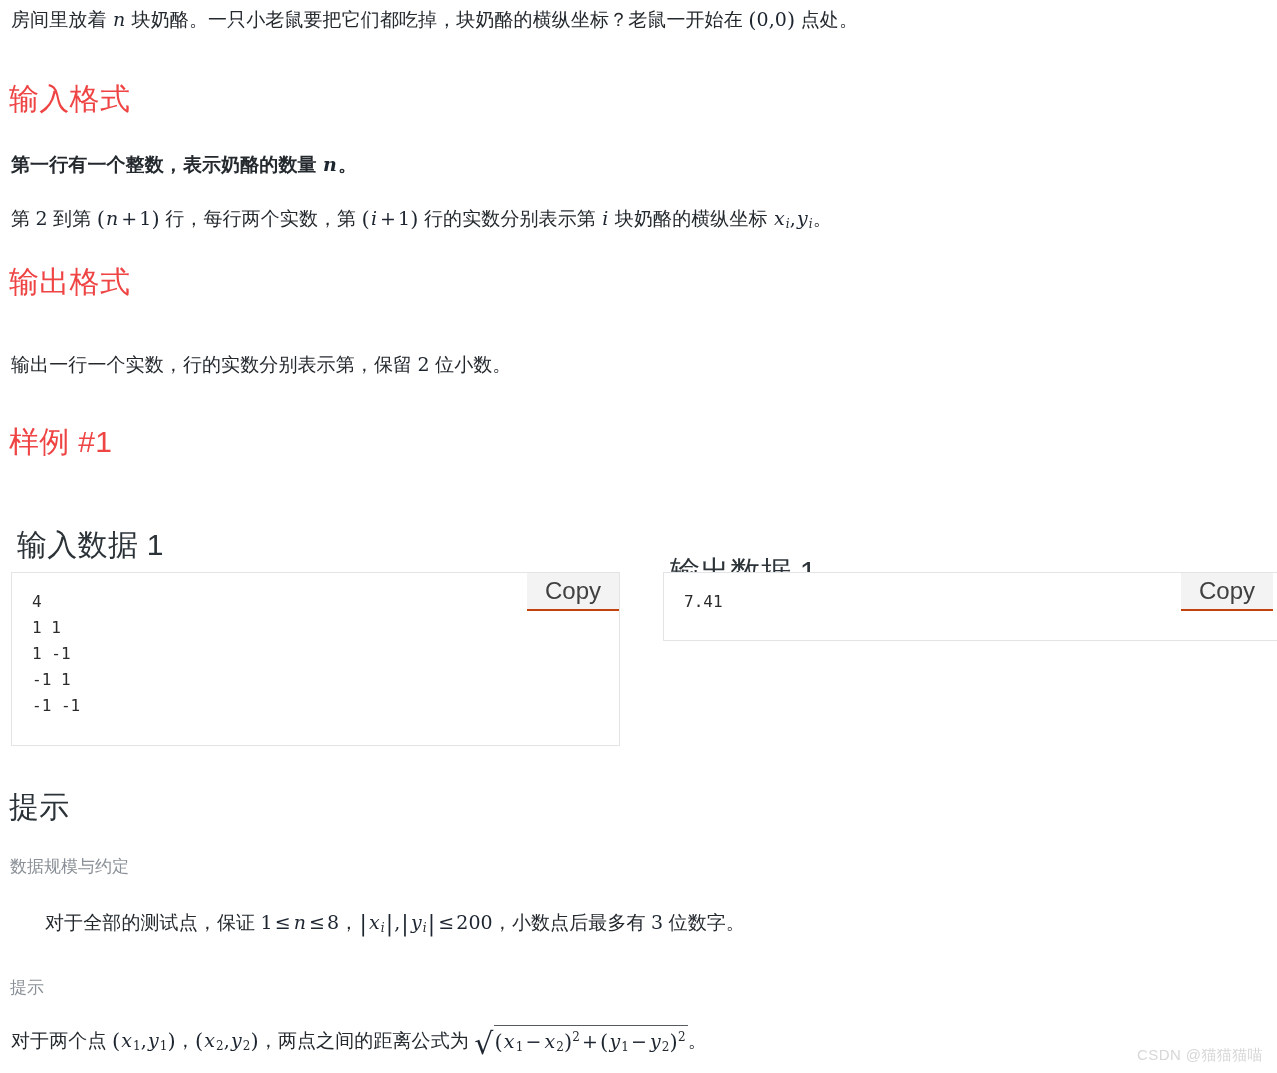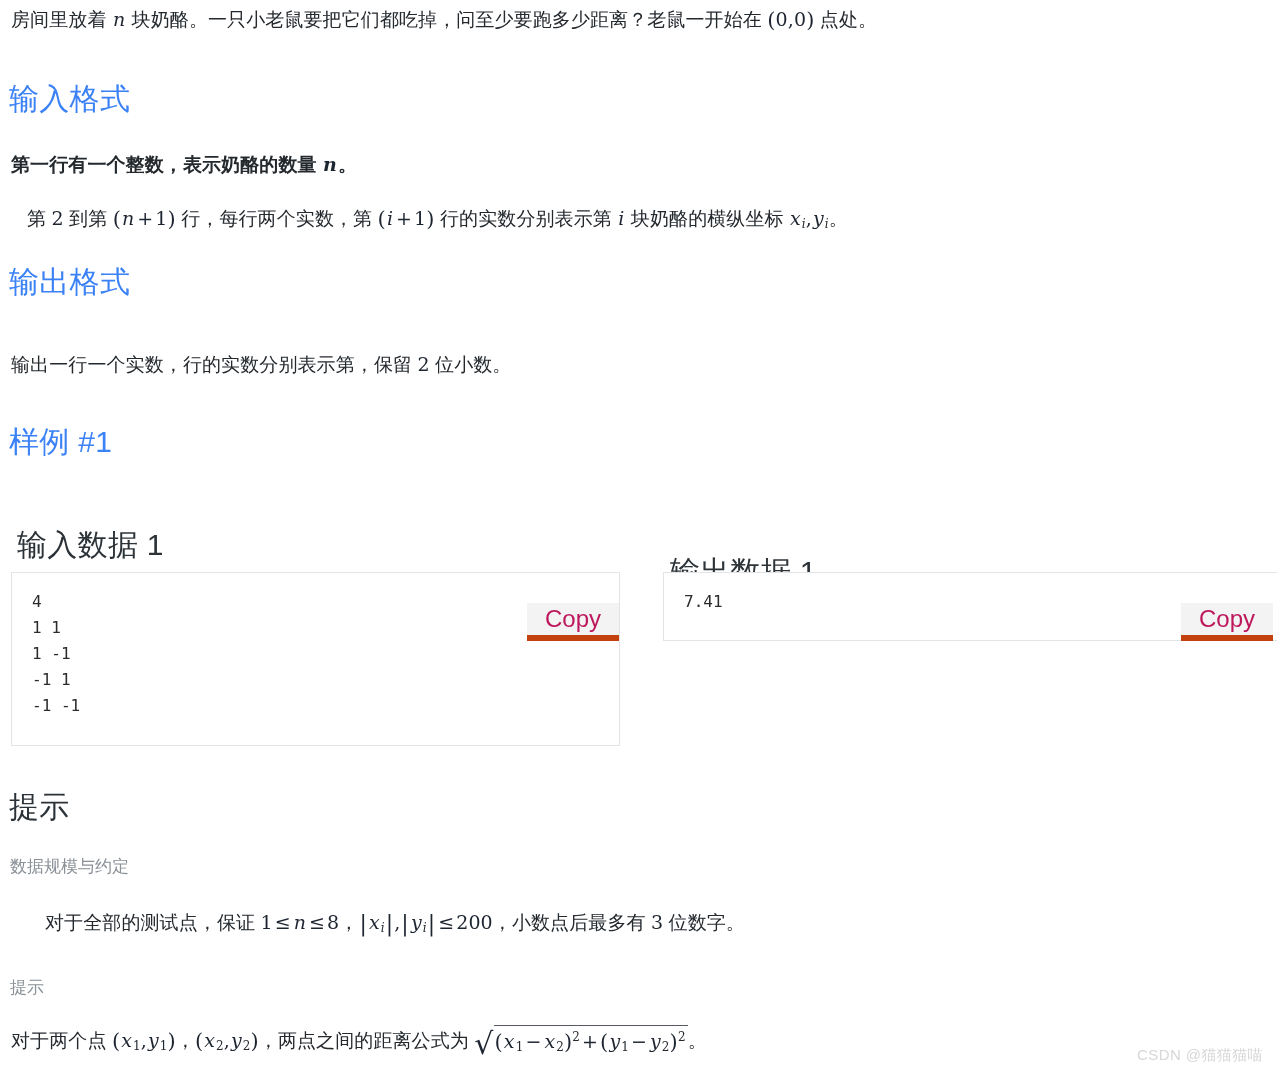--- a/index.html
+++ b/index.html
@@ -21,21 +21,21 @@
   .para {
     font-size: 19px;
     line-height: 1.45;
     color: #24292e;
     letter-spacing: 0.1px;
     white-space: nowrap;
   }
   .h2 {
     font-size: 30px;
     font-weight: 400;
-    color: #3b82f6;
+    color: #ef4444;
     margin: 0;
     letter-spacing: 0.3px;
     white-space: nowrap;
   }
   .h2.dark { color: #2c3338; }
   .h3 {
     font-size: 30px;
     font-weight: 400;
     color: #2c3338;
     margin: 8px;
@@ -147,54 +147,53 @@
   .copy-btn {
     position: absolute;
     top: 0;
     right: 0;
     height: 38px;
     padding: 0 18px;
     display: flex;
     align-items: center;
     justify-content: center;
     background: #f3f3f3;
-    border-bottom: 6px solid #c2410c;
-    color: #be185d;
+    border-bottom: 2px solid #c2410c;
+    color: #404040;
     font-size: 24px;
     font-family: "Liberation Sans", sans-serif;
     cursor: pointer;
     user-select: none;
-    margin-top: 30px;
   }
 
   
   .watermark {
     position: absolute;
     right: 14px;
     bottom: 8px;
     font-size: 15px;
     color: #d7d7d7;
     white-space: nowrap;
     letter-spacing: 0.4px;
   }
 </style>
 </head>
 <body>
 
 <div class="para" style="position:absolute; left:11px; top:6px;">
-  <span>房间里放着 </span><span class="m">n</span><span> 块奶酪。一只小老鼠要把它们都吃掉，问至少要跑多少距离？老鼠一开始在 </span><span class="paren">(</span><span class="mn">0</span><span class="mn">,</span><span class="mn">0</span><span class="paren">)</span><span> 点处。</span>
+  <span>房间里放着 </span><span class="m">n</span><span> 块奶酪。一只小老鼠要把它们都吃掉，块奶酪的横纵坐标？老鼠一开始在 </span><span class="paren">(</span><span class="mn">0</span><span class="mn">,</span><span class="mn">0</span><span class="paren">)</span><span> 点处。</span>
 </div>
 
 <h2 class="h2" style="position:absolute; left:9px; top:79px;">输入格式</h2>
 
 <div class="para" style="position:absolute; left:11px; top:151px;font-weight:bold;">
   <span>第一行有一个整数，表示奶酪的数量 </span><span class="m">n</span><span>。</span>
 </div>
 
-<div class="para" style="position:absolute; left:27px; top:205px;">
+<div class="para" style="position:absolute; left:11px; top:205px;">
   <span>第 </span><span class="mn">2</span><span> 到第 </span><span class="paren">(</span><span class="m">n</span><span class="mop">+</span><span class="mn">1</span><span class="paren">)</span><span> 行，每行两个实数，第 </span><span class="paren">(</span><span class="m">i</span><span class="mop">+</span><span class="mn">1</span><span class="paren">)</span><span> 行的实数分别表示第 </span><span class="m">i</span><span> 块奶酪的横纵坐标 </span><span class="m">x</span><sub class="msub">i</sub><span class="mn">,</span><span class="m">y</span><sub class="msub">i</sub><span>。</span>
 </div>
 
 <h2 class="h2" style="position:absolute; left:9px; top:262px;">输出格式</h2>
 
 <div class="para" style="position:absolute; left:11px; top:351px;">
   <span>输出一行一个实数，行的实数分别表示第，保留 </span><span class="mn">2</span><span> 位小数。</span>
 </div>
 
 <h2 class="h2" style="position:absolute; left:9px; top:422px;">

